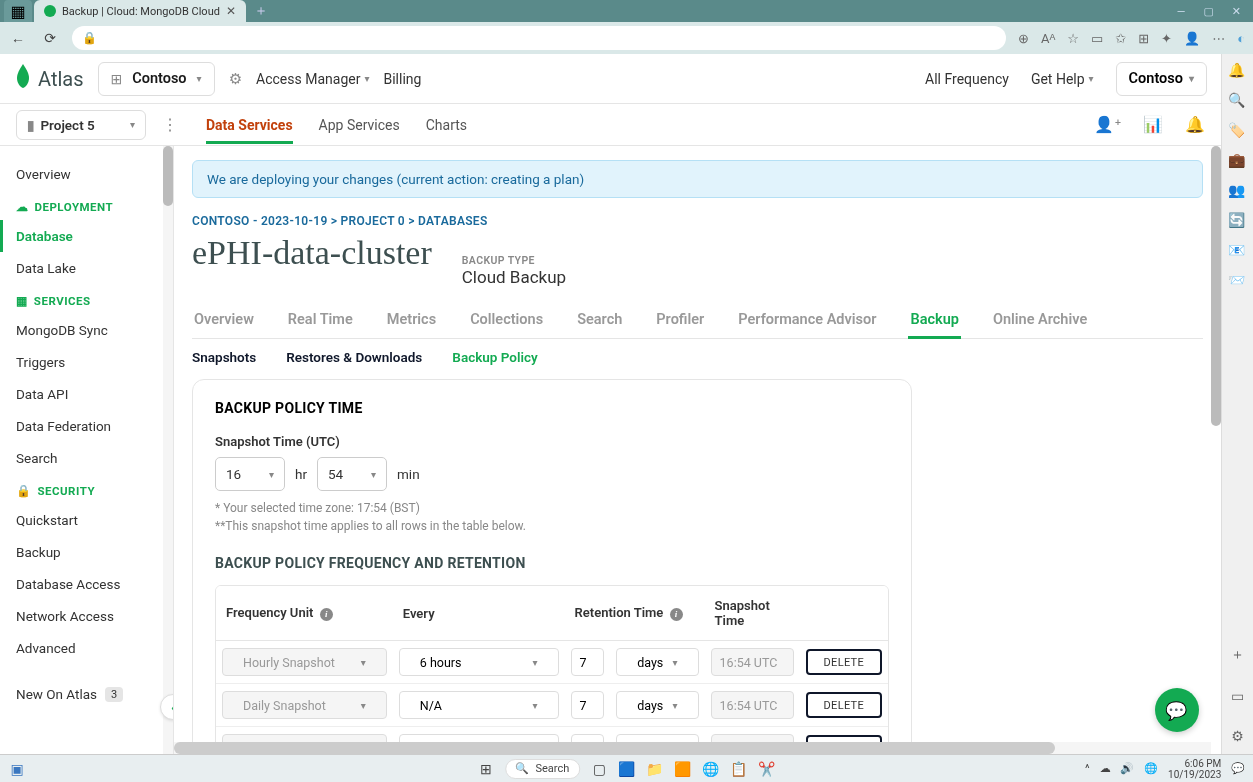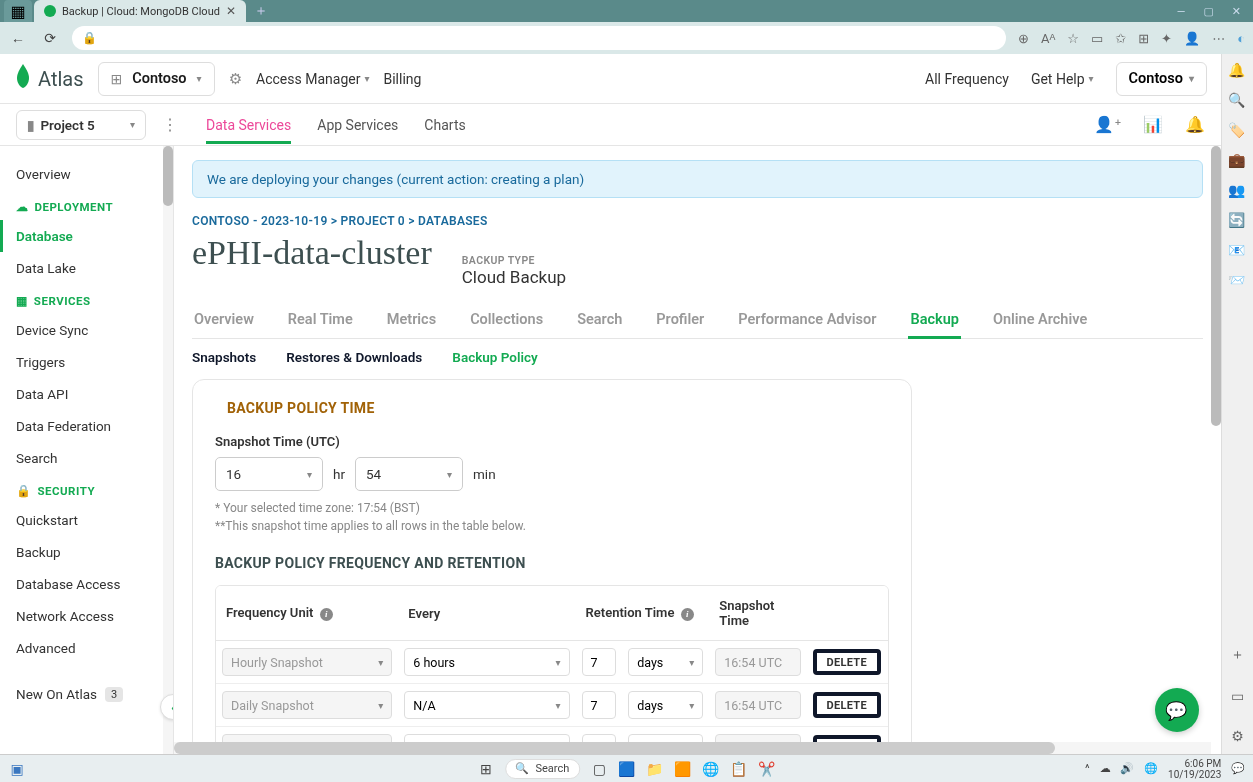--- a/index.html
+++ b/index.html
@@ -42,21 +42,21 @@
 .user-menu { border: 1px solid #ddd; border-radius: 6px; height: 34px; padding: 0 12px; display: flex; align-items: center; gap: 6px; font-weight: 600; font-size: 14.5px; }
 
 
 .project-bar { height: 42px; display: flex; align-items: center; padding: 0 16px; border-bottom: 1px solid #e5e5e5; gap: 16px; }
 .project-selector { display: flex; align-items: center; gap: 8px; border: 1px solid #ddd; border-radius: 6px; height: 30px; padding: 0 10px; min-width: 130px; justify-content: space-between; }
 .project-selector .label { display: flex; align-items: center; gap: 6px; font-size: 13.5px; font-weight: 600; color: #333; }
 .folder-icon { color: #888; }
 .dots-menu { color: #888; cursor: pointer; font-size: 16px; }
 .main-tabs { display: flex; gap: 26px; margin-left: 12px; }
 .main-tab { font-size: 14px; color: #555; cursor: pointer; padding: 10px 0; position: relative; }
-.main-tab.active { color: #ec4899; font-weight: 400; }
+.main-tab.active { color: #c2410c; font-weight: 700; }
 .main-tab.active::after { content: ''; position: absolute; left: 0; right: 0; bottom: -1px; height: 3px; background: #13aa52; }
 .header-icons { margin-left: auto; display: flex; gap: 22px; color: #888; font-size: 16px; }
 .header-icons span { cursor: pointer; }
 
 
 .body { flex: 1; display: flex; overflow: hidden; position: relative; }
 .sidebar { width: 174px; border-right: 1px solid #e5e5e5; overflow-y: auto; padding-top: 12px; position: relative; }
 .sidebar-scroll { position: absolute; right: 0; top: 0; bottom: 0; width: 10px; background: #f5f5f5; }
 .sidebar-scroll-thumb { width: 10px; height: 60px; background: #bbb; border-radius: 5px; position: absolute; top: 0; }
 .sidebar-item { padding: 8px 16px; font-size: 13.5px; color: #333; cursor: pointer; }
@@ -84,39 +84,39 @@
 .cluster-tabs { display: flex; gap: 30px; border-bottom: 1px solid #e5e5e5; margin-bottom: 0; }
 .cluster-tab { font-size: 14.5px; color: #999; font-weight: 600; padding: 10px 2px; cursor: pointer; position: relative; }
 .cluster-tab.active { color: #13aa52; }
 .cluster-tab.active::after { content: ''; position: absolute; left: 0; right: 0; bottom: -1px; height: 3px; background: #13aa52; }
 
 .sub-tabs { display: flex; gap: 30px; padding: 10px 0 14px; }
 .sub-tab { font-size: 13.5px; color: #0f172a; font-weight: 600; cursor: pointer; }
 .sub-tab.active { color: #13aa52; }
 
 .policy-card { border: 1px solid #e5e5e5; border-radius: 12px; padding: 20px 22px; max-width: 720px; }
-.card-heading { font-size: 14px; font-weight: 700; color: #a16207; letter-spacing: 0.3px; margin-bottom: 18px; margin-left: 12px; }
+.card-heading { font-size: 14px; font-weight: 700; color: #000000; letter-spacing: 0.3px; margin-bottom: 18px; }
 .form-label { font-size: 13px; font-weight: 600; color: #333; margin-bottom: 8px; }
 .time-row { display: flex; align-items: center; gap: 10px; margin-bottom: 8px; }
 .select-box { border: 1px solid #ccc; border-radius: 5px; height: 34px; padding: 0 10px; display: flex; align-items: center; justify-content: space-between; font-size: 13.5px; color: #333; background: #fff; cursor: pointer; }
-.select-box.sm { width: 108px; }
+.select-box.sm { width: 70px; }
 .unit-label { font-size: 13.5px; color: #333; }
 .helper { font-size: 12px; color: #888; line-height: 1.5; }
 
 .freq-heading { font-size: 14px; font-weight: 700; color: #3d4f50; letter-spacing: 0.3px; margin: 20px 0 14px; }
 .policy-table { border: 1px solid #e5e5e5; border-radius: 6px; overflow: hidden; }
 .policy-table table { width: 100%; border-collapse: collapse; font-size: 13px; }
 .policy-table th { text-align: left; padding: 12px 10px; font-weight: 600; color: #333; font-size: 13px; border-bottom: 1px solid #e5e5e5; background: #fff; }
 .policy-table td { padding: 7px 6px; border-bottom: 1px solid #eee; vertical-align: middle; }
 .policy-table tr:last-child td { border-bottom: none; }
-.cell-select { border: 1px solid #ddd; border-radius: 4px; height: 28px; padding: 0 8px; display: flex; align-items: center; justify-content: space-between; font-size: 12.5px; background: #fff; cursor: pointer; }
+.cell-select { border: 1px solid #ddd; border-radius: 4px; height: 28px; padding: 0 20px; display: flex; align-items: center; justify-content: space-between; font-size: 12.5px; background: #fff; cursor: pointer; }
 .cell-select.disabled { background: #f5f5f5; color: #999; }
 .cell-input { border: 1px solid #ddd; border-radius: 4px; height: 28px; padding: 0 8px; display: flex; align-items: center; font-size: 12.5px; background: #fff; }
 .cell-input.disabled { background: #f5f5f5; color: #999; }
-.delete-btn { border: 4px solid #0f172a; border-radius: 4px; height: 26px; padding: 0 10px; font-size: 11px; font-weight: 700; color: #333; background: #fff; cursor: pointer; letter-spacing: 0.3px; display: inline-flex; align-items: center; }
+.delete-btn { border: 2px solid #0f172a; border-radius: 4px; height: 26px; padding: 0 16px; font-size: 11px; font-weight: 400; color: #333; background: #fff; cursor: pointer; letter-spacing: 0.3px; display: inline-flex; align-items: center; }
 .info-icon { display: inline-flex; width: 13px; height: 13px; border-radius: 50%; background: #888; color: #fff; font-size: 9px; align-items: center; justify-content: center; margin-left: 3px; font-style: italic; font-family: serif; }
 
 .col-freq { width: 180px; }
 .col-every { width: 175px; }
 .col-ret { width: 46px; }
 .col-retunit { width: 86px; }
 .col-snap { width: 96px; }
 .col-del { width: 66px; }
 
 .chat-fab { position: absolute; right: 22px; bottom: 22px; width: 44px; height: 44px; border-radius: 50%; background: #13aa52; display: flex; align-items: center; justify-content: center; color: #fff; font-size: 18px; cursor: pointer; box-shadow: 0 2px 6px rgba(0,0,0,0.2); }
@@ -253,21 +253,21 @@
       <div class="sidebar-section">
           <span class="sec-icon">☁</span>
           <span>DEPLOYMENT</span>
         </div>
       <div class="sidebar-item active">Database</div>
       <div class="sidebar-item">Data Lake</div>
       <div class="sidebar-section">
           <span class="sec-icon">▦</span>
           <span>SERVICES</span>
         </div>
-      <div class="sidebar-item">Device Sync</div>
+      <div class="sidebar-item">MongoDB Sync</div>
       <div class="sidebar-item">Triggers</div>
       <div class="sidebar-item">Data API</div>
       <div class="sidebar-item">Data Federation</div>
       <div class="sidebar-item">Search</div>
       <div class="sidebar-section">
           <span class="sec-icon">🔒</span>
           <span>SECURITY</span>
         </div>
       <div class="sidebar-item">Quickstart</div>
       <div class="sidebar-item">Backup</div>

